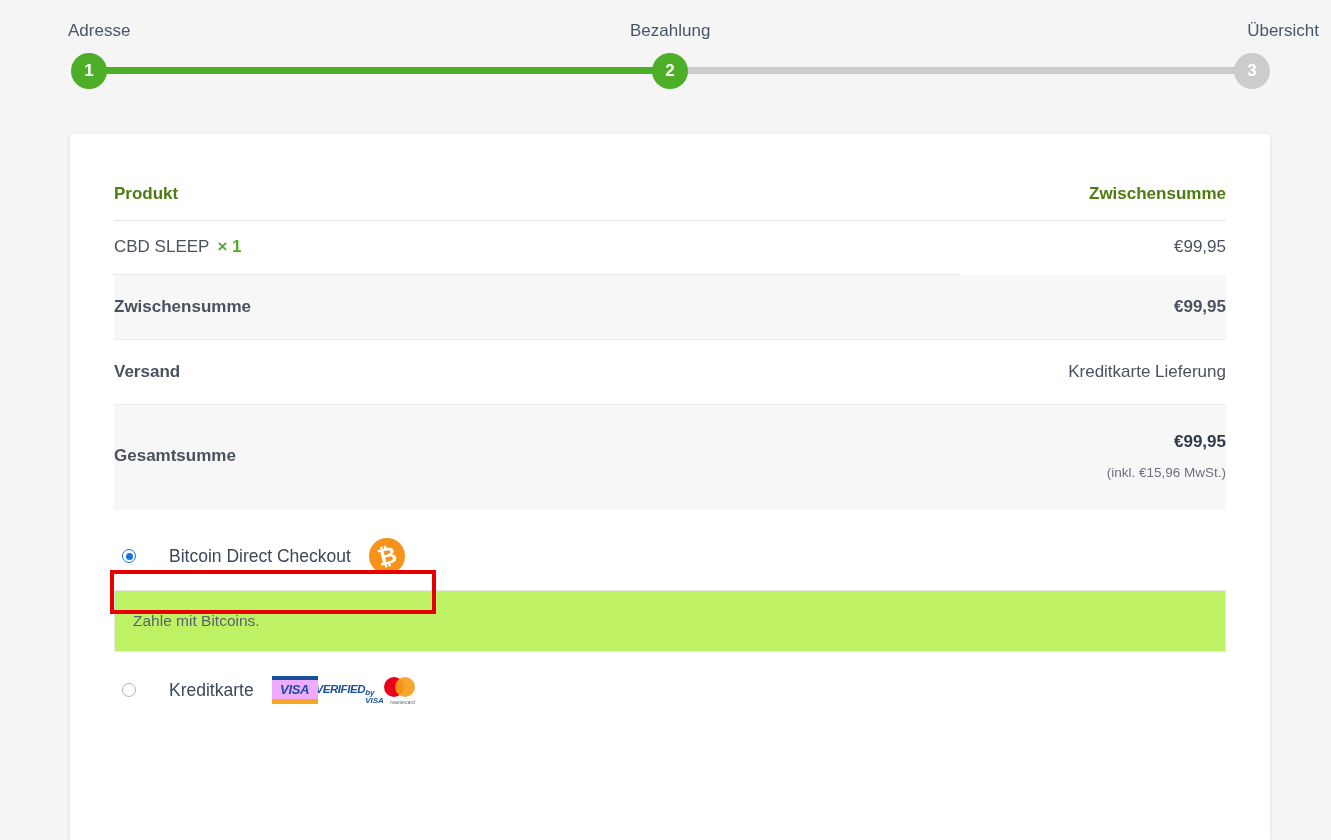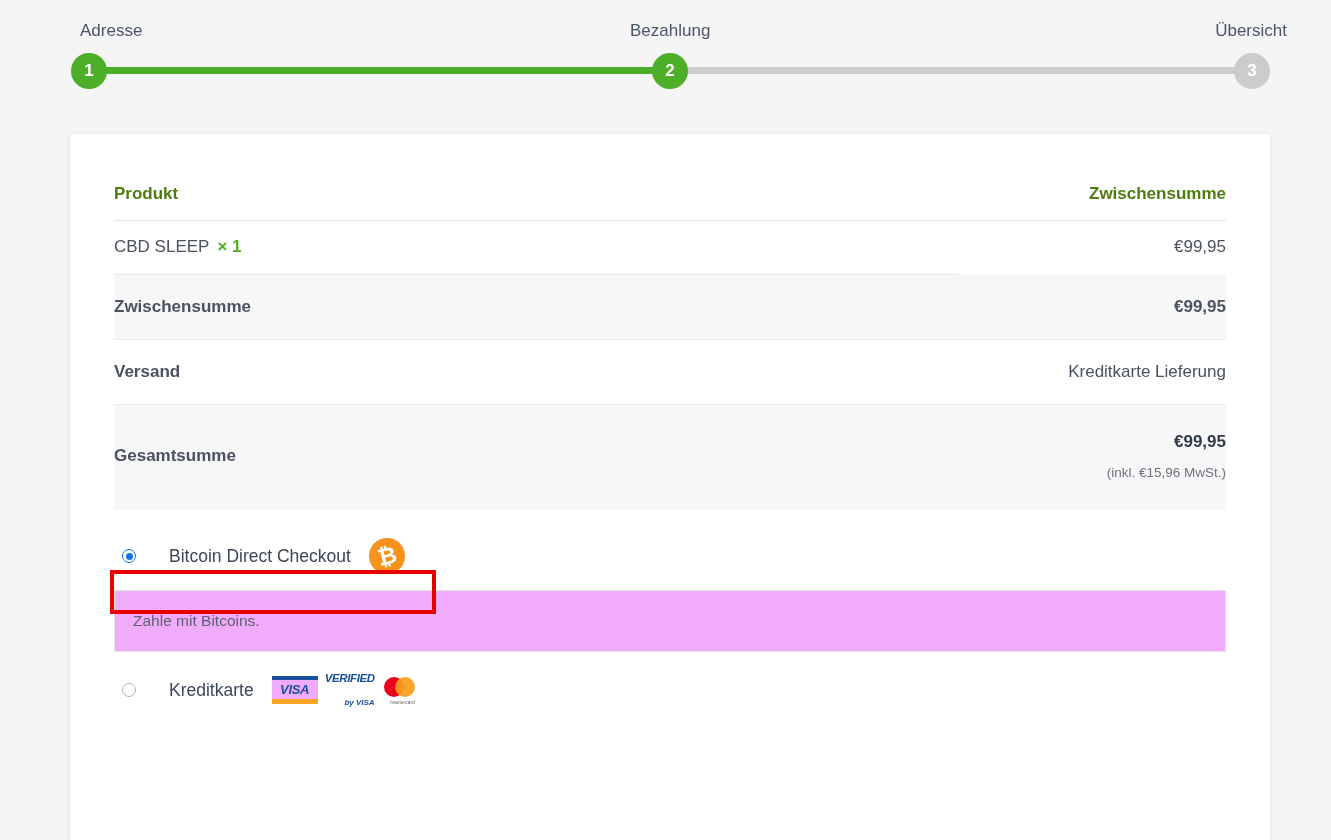--- a/index.html
+++ b/index.html
@@ -21,23 +21,23 @@
     height: 100px;
     padding: 0;
   }
   .step-label {
     position: absolute;
     top: 21px;
     font-size: 17px;
     color: #4a5568;
     white-space: nowrap;
   }
-  .step-label.s1 { left: 80px; }
+  .step-label.s1 { left: 68px; }
   .step-label.s2 { left: 630px; }
-  .step-label.s3 { right: 44px; margin-left: 12px; }
+  .step-label.s3 { right: 12px; margin-left: 12px; }
 
   .track {
     position: absolute;
     top: 67px;
     left: 89px;
     right: 80px;
     height: 7px;
   }
   .track-seg {
     position: absolute;
@@ -234,21 +234,21 @@
     width: 326px;
     height: 44px;
     border: 4px solid #e60000;
     box-sizing: border-box;
     pointer-events: none;
   }
 
   
   .pay-desc {
     margin-top: 14px;
-    background: #f0abfc;
+    background: #bef264;
     border: 1px solid #e6e6e6;
     box-sizing: border-box;
     height: 62px;
     display: flex;
     align-items: center;
     padding-left: 18px;
     font-size: 15.5px;
     color: #5a6270;
   }
 
@@ -281,23 +281,23 @@
     line-height: 16px;
   }
   .logo-visa .bar-bot {
     width: 46px; height: 5px; background: #f5a623;
   }
 
   .logo-vbv {
     width: 50px;
     height: 30px;
     display: flex;
-    flex-direction: column;
+    flex-direction: row;
     justify-content: center;
-    align-items: flex-end;
+    align-items: center;
     line-height: 1;
   }
   .logo-vbv .l1 {
     font-size: 11.5px;
     font-weight: bold;
     font-style: italic;
     color: #1a4f9c;
     letter-spacing: -0.4px;
   }
   .logo-vbv .l2 {

